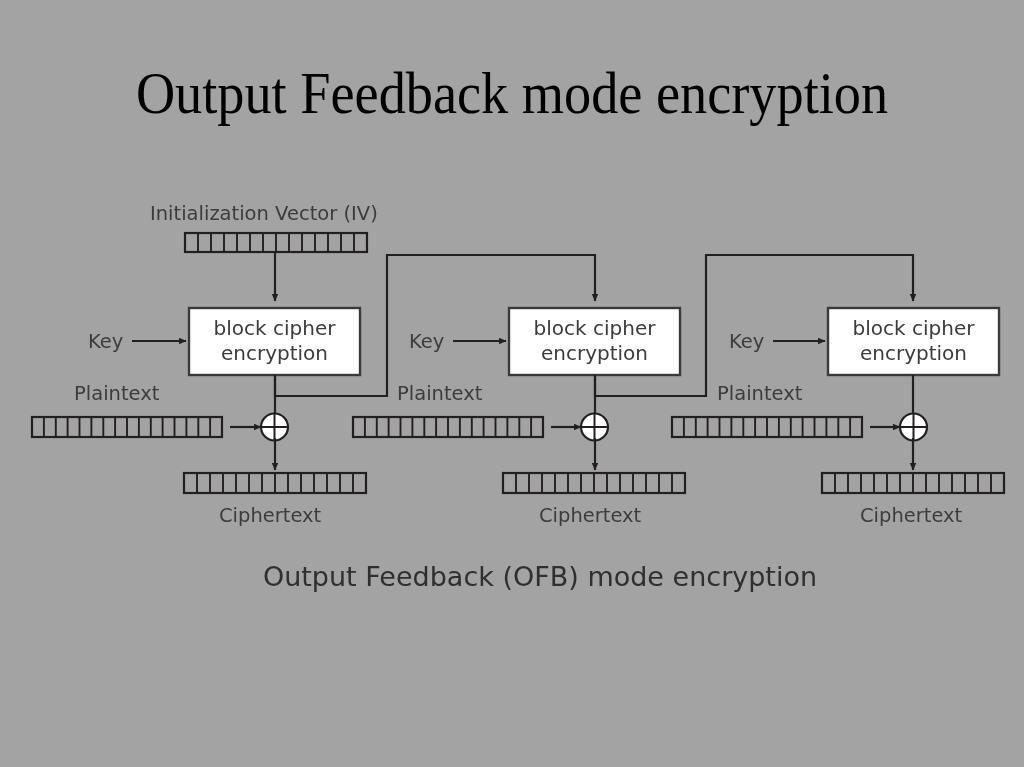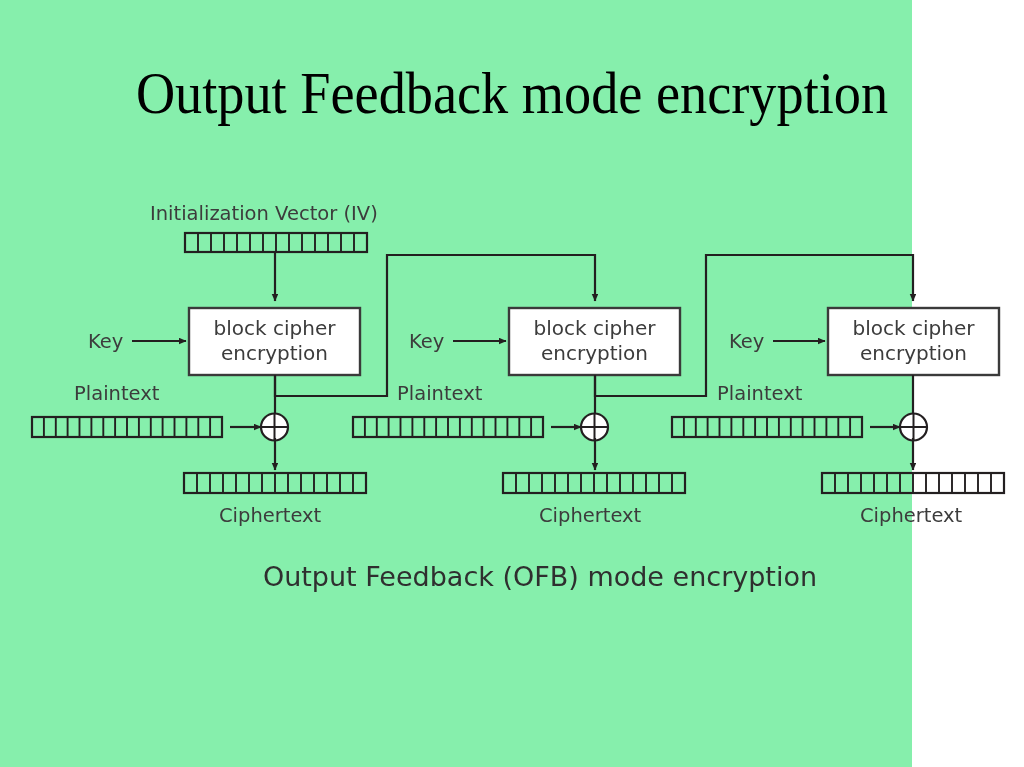--- a/index.html
+++ b/index.html
@@ -10,23 +10,23 @@
   }
   body {
     width: 1024px;
     height: 767px;
     overflow: hidden;
     font-family: "Liberation Sans", sans-serif;
     -webkit-font-smoothing: antialiased;
   }
   .slide {
     position: relative;
-    width: 912px;
+    width: 1024px;
     height: 767px;
-    background: #86efac;
+    background: #a3a3a3;
   }
   .slide-title {
     position: absolute;
     left: 0;
     top: 58px;
     width: 1024px;
     text-align: center;
     font-family: "Liberation Serif", "DejaVu Serif", serif;
     font-size: 59px;
     line-height: 70px;

